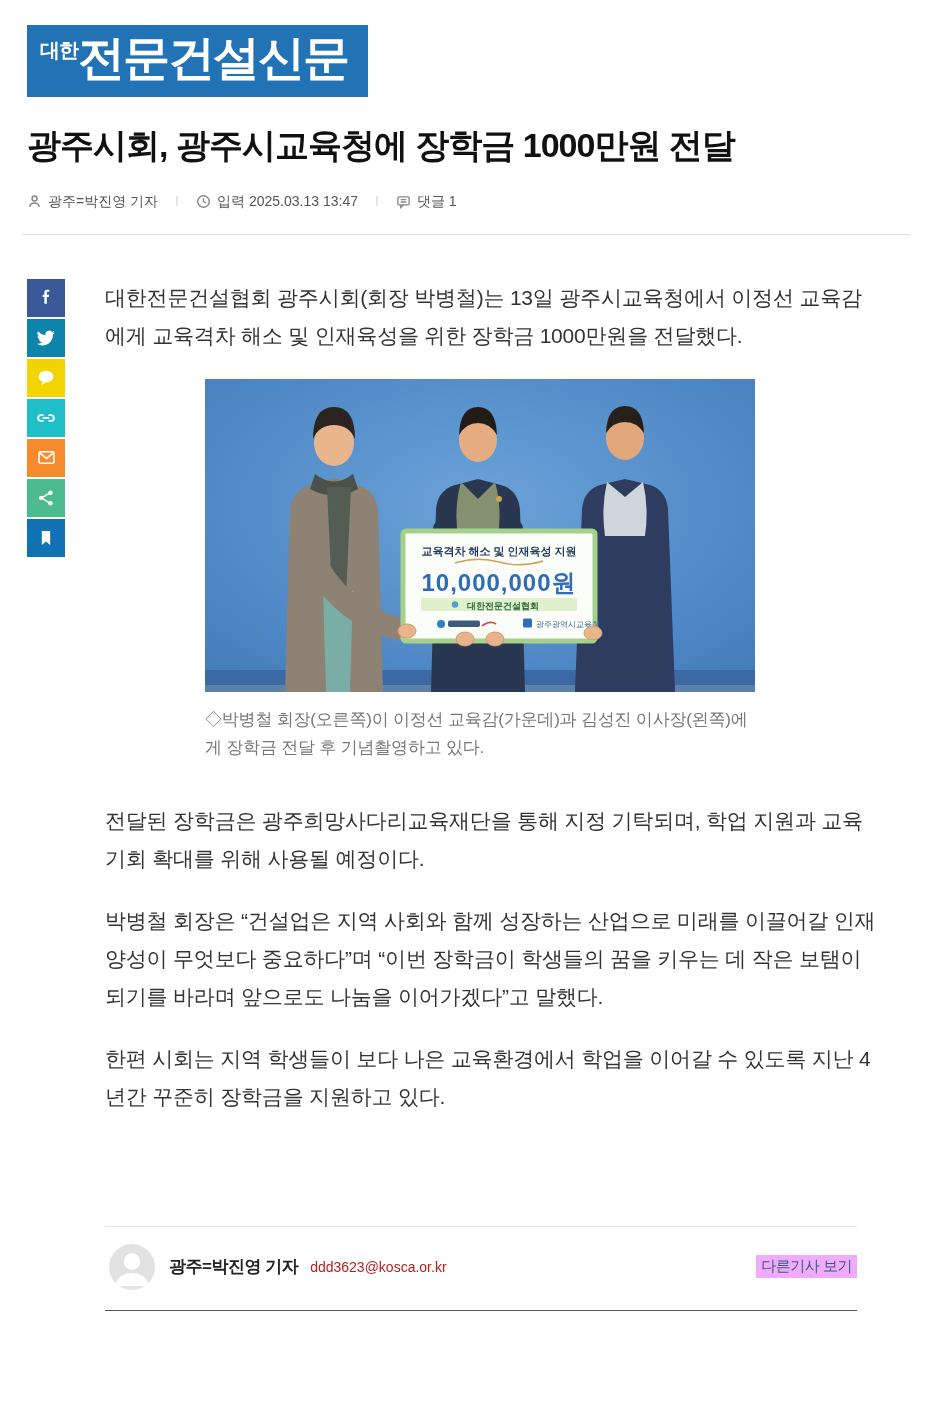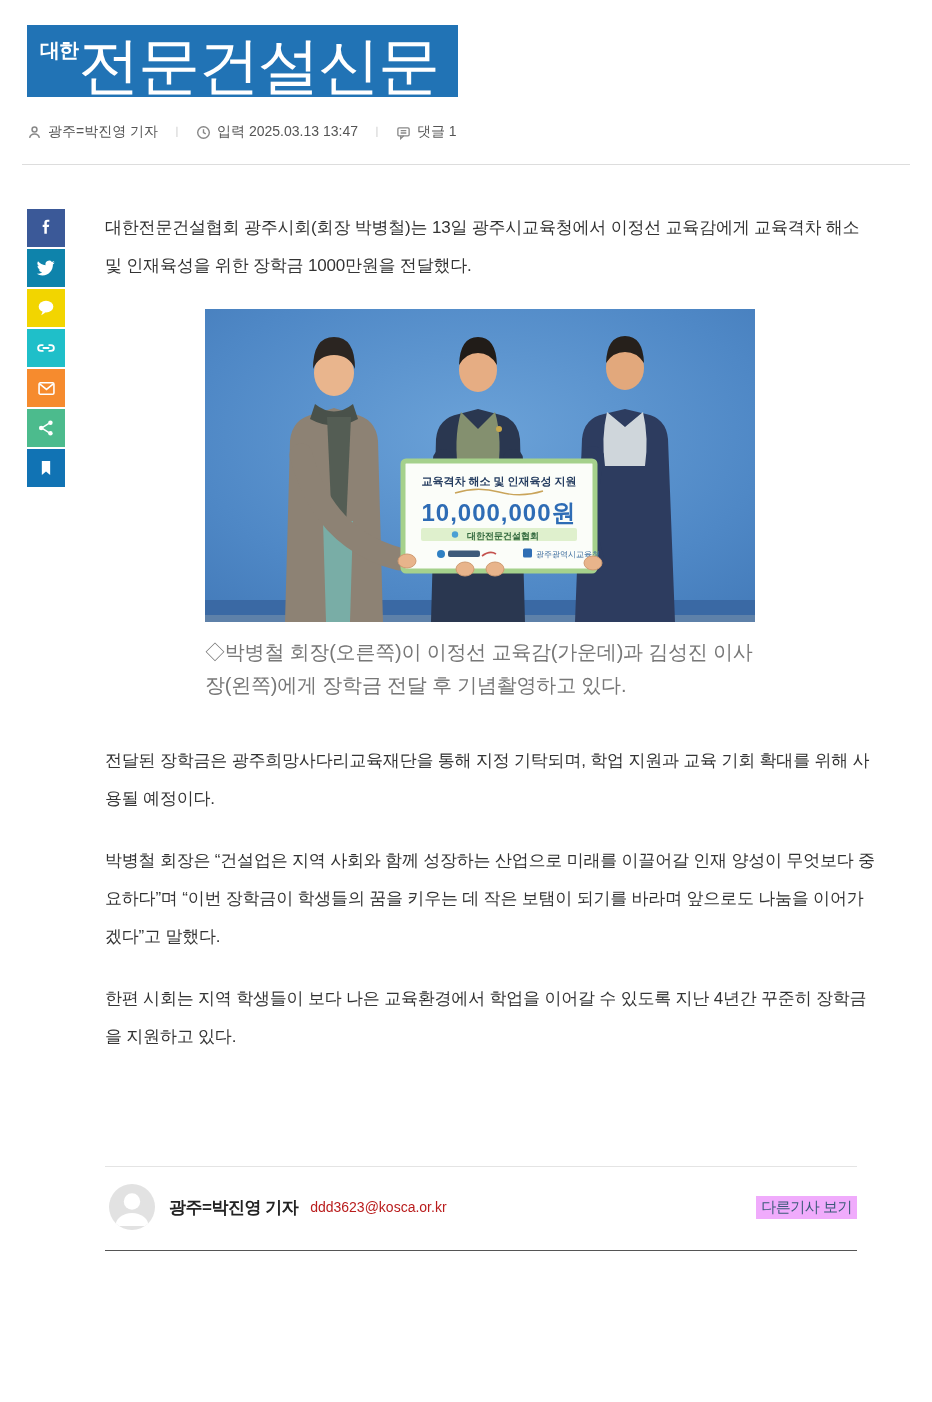--- a/index.html
+++ b/index.html
@@ -18,21 +18,21 @@
   .logo {
     display: inline-flex;
     align-items: flex-start;
     margin: 25px 0 0 27px;
     background: #2173b5;
     color: #fff;
     padding: 8px 20px 10px 13px;
     height: 72px;
   }
   .logo-small { font-size: 20px; font-weight: 700; margin-top: 4px; letter-spacing: -1px; }
-  .logo-large { font-size: 62px; font-weight: 400; line-height: 1.05; letter-spacing: -2px; }
+  .logo-large { font-size: 47px; font-weight: 700; line-height: 1.05; letter-spacing: -2px; }
 
   
   .headline {
     margin: 27px 30px 0 27px;
     font-size: 34px;
     line-height: 1.25;
     font-weight: 800;
     color: #111;
     letter-spacing: -1px;
   }
@@ -68,32 +68,32 @@
     margin-bottom: 2px;
     display: flex; align-items: center; justify-content: center;
     cursor: pointer;
     border: none;
   }
   .share-btn svg { display: block; }
 
   .main-col { width: 775px; margin-left: 40px; }
 
   p.body-text {
-    font-size: 17px;
+    font-size: 21px;
     line-height: 38px;
     letter-spacing: -0.2px;
     color: #333;
     margin-bottom: 24px;
   }
 
   figure.photo-figure { margin: 14px 0 40px 100px; width: 550px; }
   .photo-frame { width: 550px; height: 313px; overflow: hidden; background:#fdba74; }
   figcaption.photo-caption {
     margin-top: 14px;
-    font-size: 20px;
+    font-size: 17px;
     line-height: 1.65;
     color: #777;
     letter-spacing: -0.2px;
     width: 550px;
   }
 
   
   .footer-area { margin-top: 110px; }
   .light-divider { border-top: 1px solid #e4e4e4; width: 752px; }
   .author-row {
@@ -128,20 +128,21 @@
 
 <div class="page">
 
   
   <a class="logo">
     <span class="logo-small">대한</span>
     <span class="logo-large">전문건설신문</span>
   </a>
 
   
+  <h1 class="headline">광주시회, 광주시교육청에 장학금 1000만원 전달</h1>
 
   
   <div class="byline">
     <span class="item">
       <span>
         <svg width="15" height="15" viewBox="0 0 16 16" fill="none" stroke="#888" stroke-width="1.6">
           <circle cx="8" cy="4.8" r="2.6"></circle>
           <path d="M2.8 13.8a5.3 5.3 0 0 1 10.4 0"></path>
         </svg>
       </span>

